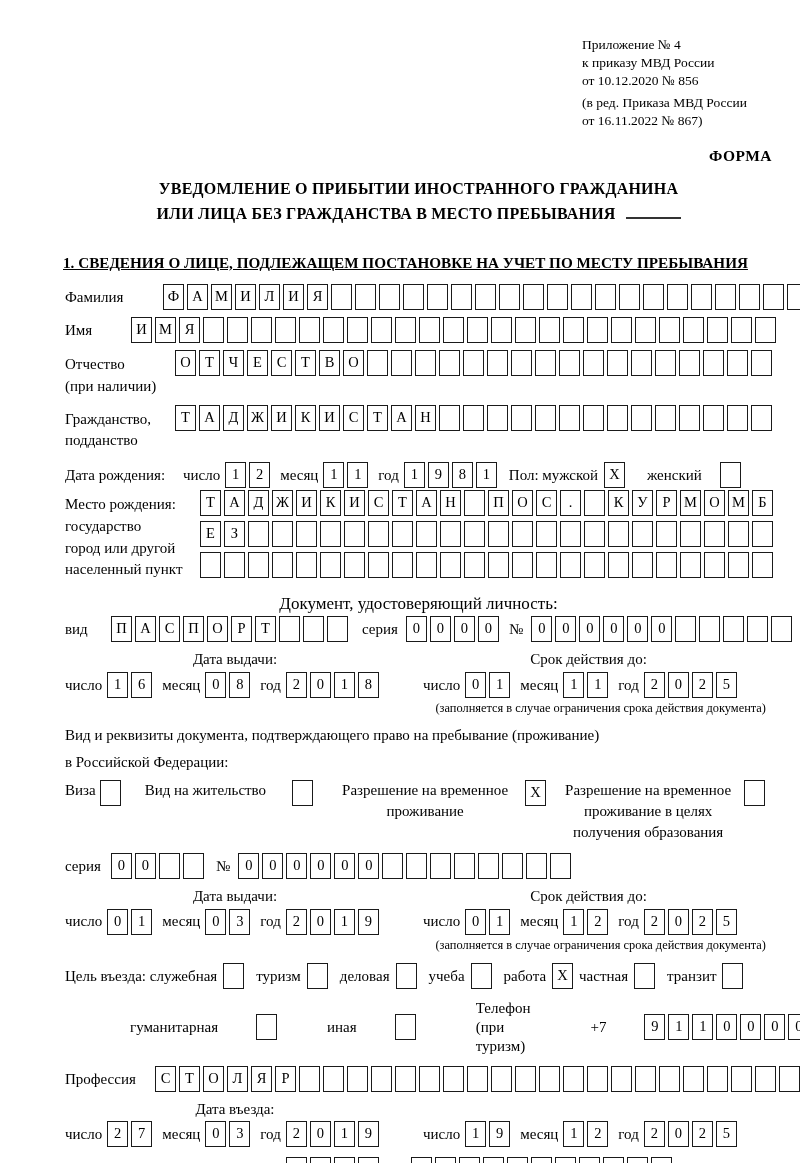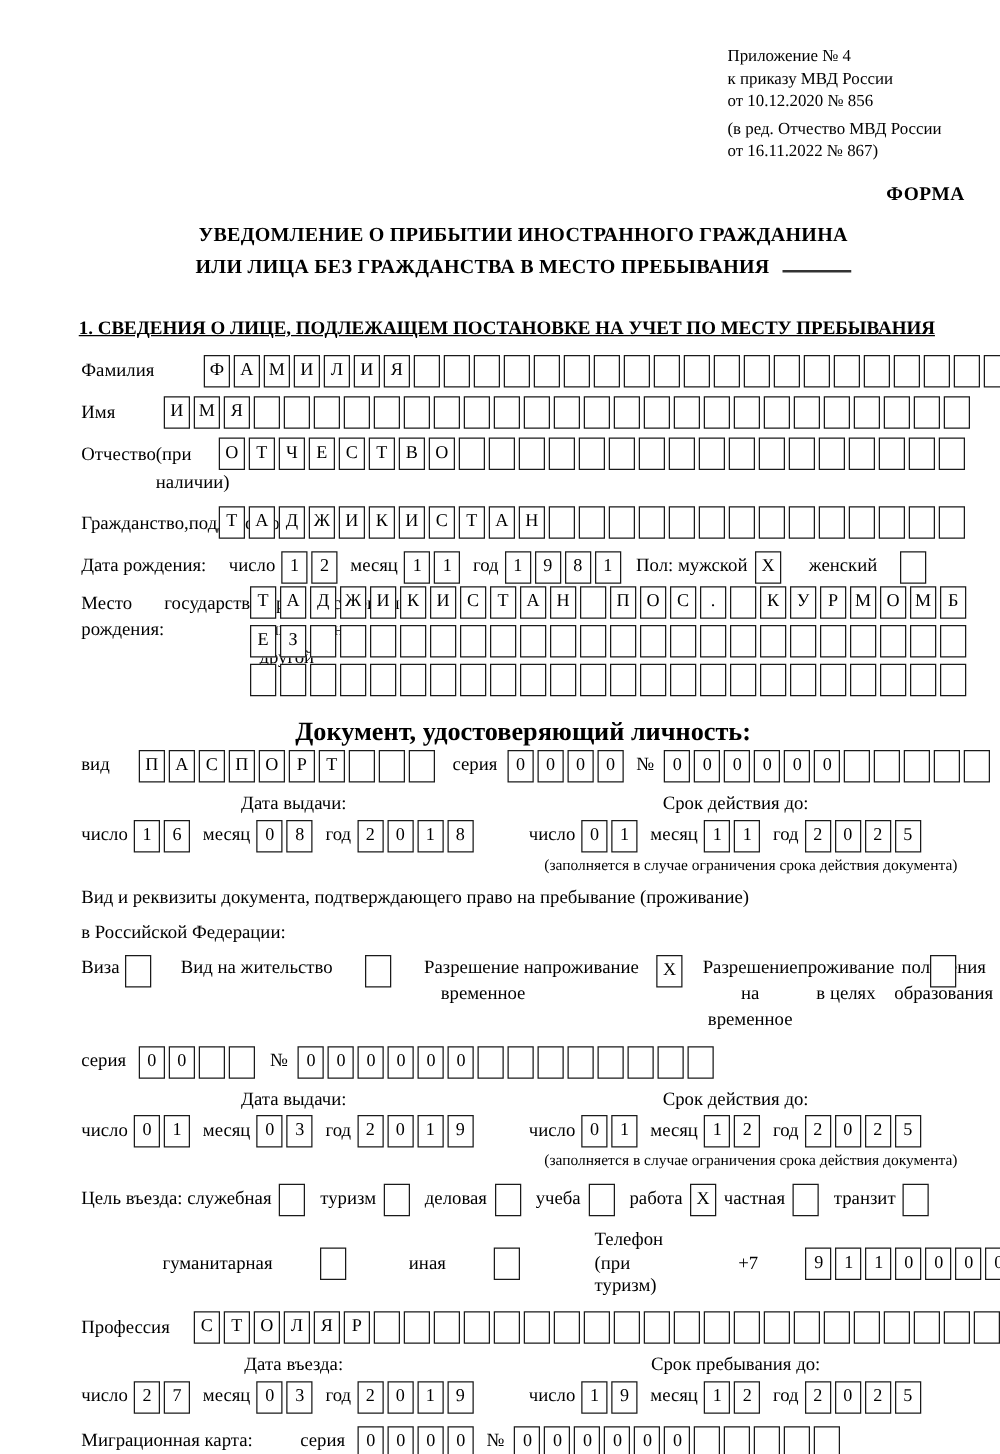--- a/index.html
+++ b/index.html
@@ -11,32 +11,32 @@
     padding:36px 28px 30px 65px;position:relative;
   }
   .annex{margin-left:auto;width:190px;font-size:13.5px;line-height:1.32;}
   .annex .gap{margin-top:5px;}
   .forma{font-weight:bold;text-align:right;font-size:15.5px;margin-top:16px;letter-spacing:.5px;}
   .title{font-weight:bold;text-align:center;font-size:16px;margin-top:12px;line-height:1.55;letter-spacing:.2px;}
   .title .uline{display:inline-block;width:55px;border-bottom:2px solid #333;height:14px;margin-left:10px;}
   .sect{font-weight:bold;font-size:15.2px;margin-top:26px;margin-left:-2px;text-decoration:underline;}
   .frow{display:flex;align-items:flex-start;margin-top:7px;}
   .flabel{flex:0 0 auto;padding-top:4px;}
-  .stack{display:flex;flex-direction:row;line-height:1.45;}
+  .stack{display:flex;flex-direction:column;line-height:1.45;}
   .boxrow{display:inline-flex;gap:3px;flex:0 0 auto;}
   .cell{
     box-sizing:border-box;flex:0 0 auto;display:inline-block;
     width:21px;height:26px;border:1.7px solid #1a1a1a;background:#fff;
     text-align:center;font-size:14.5px;line-height:23px;
     font-family:"Liberation Serif","DejaVu Serif",serif;
   }
   .w66{width:66px;} .w110{width:110px;} .w135{width:135px;}
   .rowgap>.boxrow{margin-bottom:5px;}
   .vstack{display:flex;flex-direction:column;}
-  .dochdr{font-weight:bold;text-align:center;font-size:21px;margin-top:10px;}
+  .dochdr{font-weight:normal;text-align:center;font-size:17px;margin-top:10px;}
   .dgroup{display:inline-flex;align-items:center;}
   .dgroup .dlbl{margin:0 5px 0 10px;}
   .dgroup .dlbl:first-child{margin-left:0;}
   .pairhdr{display:flex;margin-top:8px;}
   .pairhdr .ph-l{width:340px;text-align:center;}
   .pairhdr .ph-r{flex:1;text-align:center;}
   .pairrow{display:flex;margin-top:3px;align-items:center;}
   .pairrow .pr-l{width:340px;display:flex;align-items:center;}
   .pairrow .pr-r{flex:1;display:flex;align-items:center;padding-left:18px;}
   .note{font-size:12.4px;text-align:right;margin-top:3px;padding-right:6px;}
@@ -52,21 +52,21 @@
 </style>
 </head>
 <body>
 
 <div class="page">
 
   <div class="annex">
     <div>Приложение № 4</div>
     <div>к приказу МВД России</div>
     <div>от 10.12.2020 № 856</div>
-    <div class="gap">(в ред. Отчество МВД России</div>
+    <div class="gap">(в ред. Приказа МВД России</div>
     <div>от 16.11.2022 № 867)</div>
   </div>
 
   <div class="forma">ФОРМА</div>
 
   <div class="title">
     <div>УВЕДОМЛЕНИЕ О ПРИБЫТИИ ИНОСТРАННОГО ГРАЖДАНИНА</div>
     <div><span>ИЛИ ЛИЦА БЕЗ ГРАЖДАНСТВА В МЕСТО ПРЕБЫВАНИЯ</span><span class="uline"></span></div>
   </div>
 
@@ -613,21 +613,20 @@
         <span class="cell"></span>
         <span class="cell"></span>
         <span class="cell"></span>
         <span class="cell"></span>
         <span class="cell"></span>
       </div>
   </div>
 
   <div class="pairhdr">
     <div class="ph-l">Дата въезда:</div>
-    <div class="ph-r">Срок пребывания до:</div>
   </div>
   <div class="pairrow">
     <div class="pr-l">
       <span class="dgroup">
         <span class="dlbl">число</span>
         <span class="boxrow">
             <span class="cell">2</span>
             <span class="cell">7</span>
           </span>
         <span class="dlbl">месяц</span>

